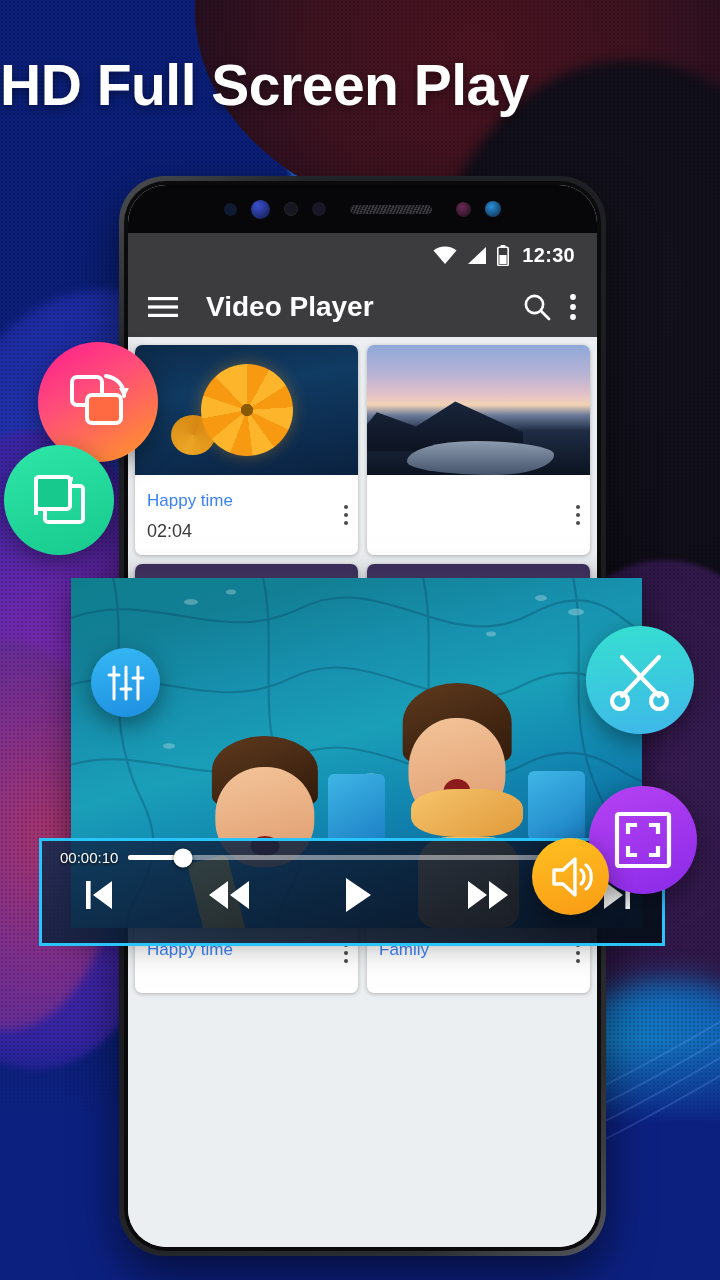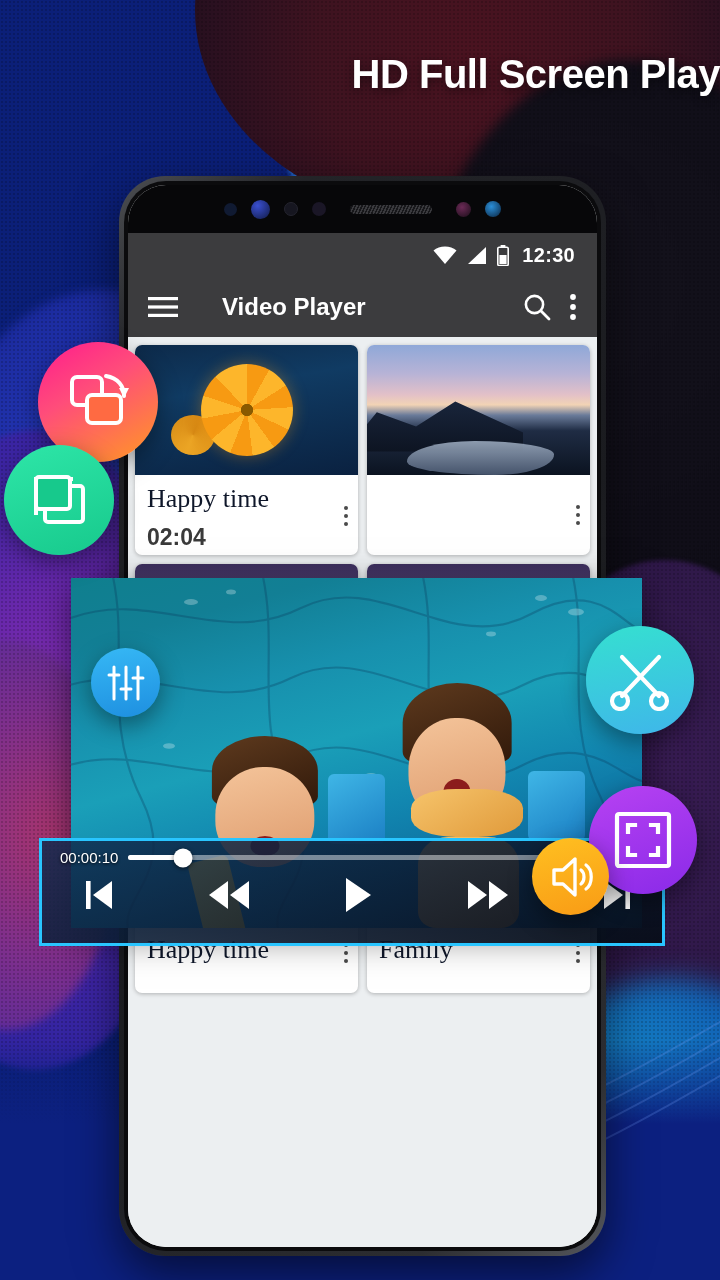--- a/index.html
+++ b/index.html
@@ -68,24 +68,24 @@
     opacity:0.55;
   }
   .bg-bottom {
     position:absolute; left:0; right:0; bottom:0; height:240px;
     background:linear-gradient(to bottom, rgba(11,31,120,0) 0%, #0c2080 35%, #0c2080 100%);
   }
   .swoosh { position:absolute; right:-40px; bottom:40px; width:420px; height:240px; opacity:.45; }
 
   
   .headline {
-    position:absolute; left:0; right:0; top:52px;
-    text-align:right;
+    position:absolute; left:0; right:9px; top:52px;
+    text-align:left;
     color:#ffffff;
-    font-size:40px;
+    font-size:57px;
     font-weight:bold;
     letter-spacing:-0.5px;
     text-shadow:0 3px 10px rgba(0,0,0,.45);
     white-space:nowrap;
   }
 
   
   .phone {
     position:absolute;
     left:119px; top:176px;
@@ -140,22 +140,22 @@
   .sb-time { font-size:20px; font-weight:bold; letter-spacing:.3px; margin-left:4px; }
 
   .appbar {
     height:60px; flex:none;
     background:#3c3c3e;
     display:flex; align-items:center;
     padding:0 20px; gap:18px;
     color:#fff;
   }
   .appbar-title {
-    font-size:24px; font-weight:bold;
-    flex:1; margin-left:26px;
+    font-size:28px; font-weight:bold;
+    flex:1; margin-left:10px;
   }
   .ic-btn { cursor:pointer; display:flex; align-items:center; justify-content:center; }
 
   .list {
     flex:1;
     background:#eceff1;
     padding:8px 7px 0 7px;
     display:grid;
     grid-template-columns:1fr 1fr;
     gap:9px;
@@ -169,22 +169,22 @@
     box-shadow:0 1px 4px rgba(0,0,0,.26);
     display:flex; flex-direction:column;
     height:210px;
   }
   .thumb { height:130px; flex:none; position:relative; overflow:hidden; }
   .card-body {
     flex:1; padding:9px 12px 6px 12px;
     position:relative;
     display:flex; flex-direction:column; justify-content:center;
   }
-  .card-title { font-size:26px; color:#0f172a; line-height:1.15;font-family:Liberation Serif, serif; }
-  .card-dur { font-size:23px; color:#3a3a3a; margin-top:10px;font-weight:bold; }
+  .card-title { font-size:17px; color:#3b82f6; line-height:1.15; }
+  .card-dur { font-size:18px; color:#3a3a3a; margin-top:10px; }
   .card-menu {
     position:absolute; right:10px; top:50%; transform:translateY(-50%);
     display:flex; flex-direction:column; gap:4px; cursor:pointer;
   }
   .card-menu i { width:4px; height:4px; border-radius:50%; background:#4a4a4a; display:block; }
 
   
   .th-flower { background:linear-gradient(170deg,#0d2a4a 0%,#103b63 35%,#0a2140 100%); }
   .th-flower::after{
     content:""; position:absolute; left:50%; top:50%;

